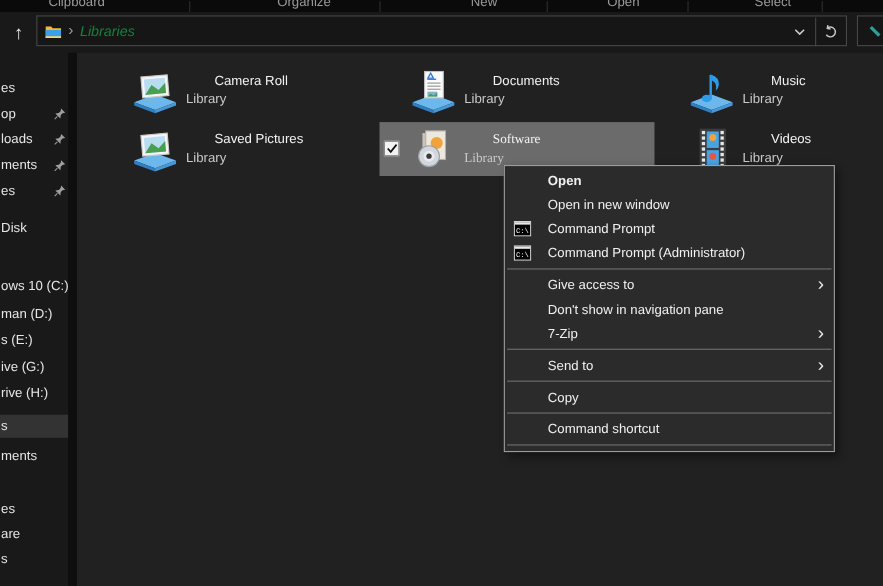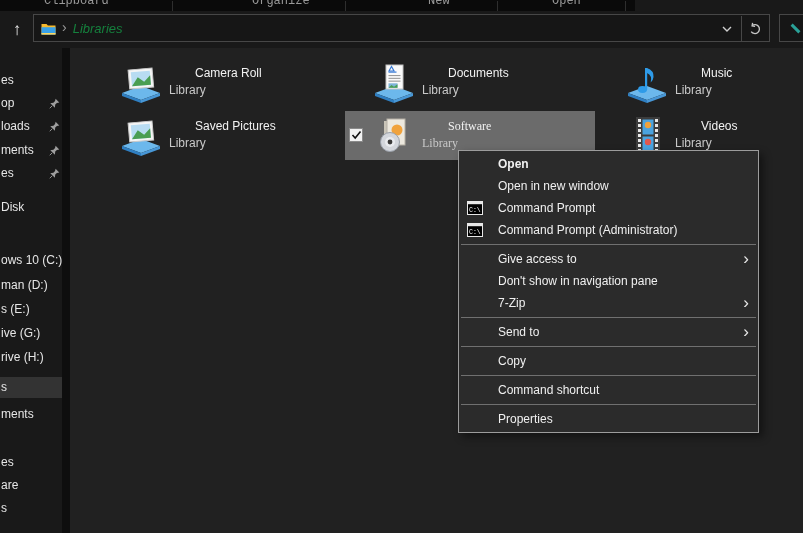--- a/index.html
+++ b/index.html
@@ -1,21 +1,21 @@
 <!DOCTYPE html>
 <html><head>
 <meta charset="utf-8">
 <style>
   * { margin:0; padding:0; box-sizing:border-box; }
   html,body { background:#000; }
   body { font-family:"Liberation Sans", sans-serif; }
   .window{ position:relative; width:803px; height:533px; background:#191919; overflow:hidden; color:#e6e6e6; font-size:12px; }
 
   
-  .ribbon{ position:absolute; left:0; top:0; width:635px; height:11px; background:#0a0a0a; overflow:hidden;font-family:Liberation Mono, monospace; }
+  .ribbon{ position:absolute; left:0; top:0; width:803px; height:11px; background:#0a0a0a; overflow:hidden; }
   .ribbon .grp{ position:absolute; top:-6px; color:#9a9a9a; font-size:12px; white-space:nowrap; }
   .ribbon .vsep{ position:absolute; top:1px; width:1px; height:10px; background:#2e2e2e; }
 
   
   .navrow{ position:absolute; left:0; top:11px; width:803px; height:37px; background:#191919; }
   .upbtn{ position:absolute; left:4px; top:5px; width:26px; height:27px; display:flex; align-items:center; justify-content:center; color:#e8e8e8; font-size:17px; }
   .addrbar{ position:absolute; left:33px; top:3px; width:737px; height:28px; background:#161616; border:1px solid #474747; display:flex; align-items:center; }
   .addr-folder{ margin-left:7px; width:15px; height:13px; flex:0 0 auto; }
   .addr-chev{ color:#9a9a9a; font-size:14px; margin:0 6px 2px 6px; }
   .addr-crumb{ color:#15803d; font-size:13px;font-style:italic; }
@@ -302,18 +302,15 @@
       </div>
     <div class="sep"></div>
     <div class="mi">
         <span>Copy</span>
       </div>
     <div class="sep"></div>
     <div class="mi">
         <span>Command shortcut</span>
       </div>
     <div class="sep"></div>
-    <div class="mi">
-        <span>Properties</span>
-      </div>
   </div>
 
 </div>
 
 </body></html>

